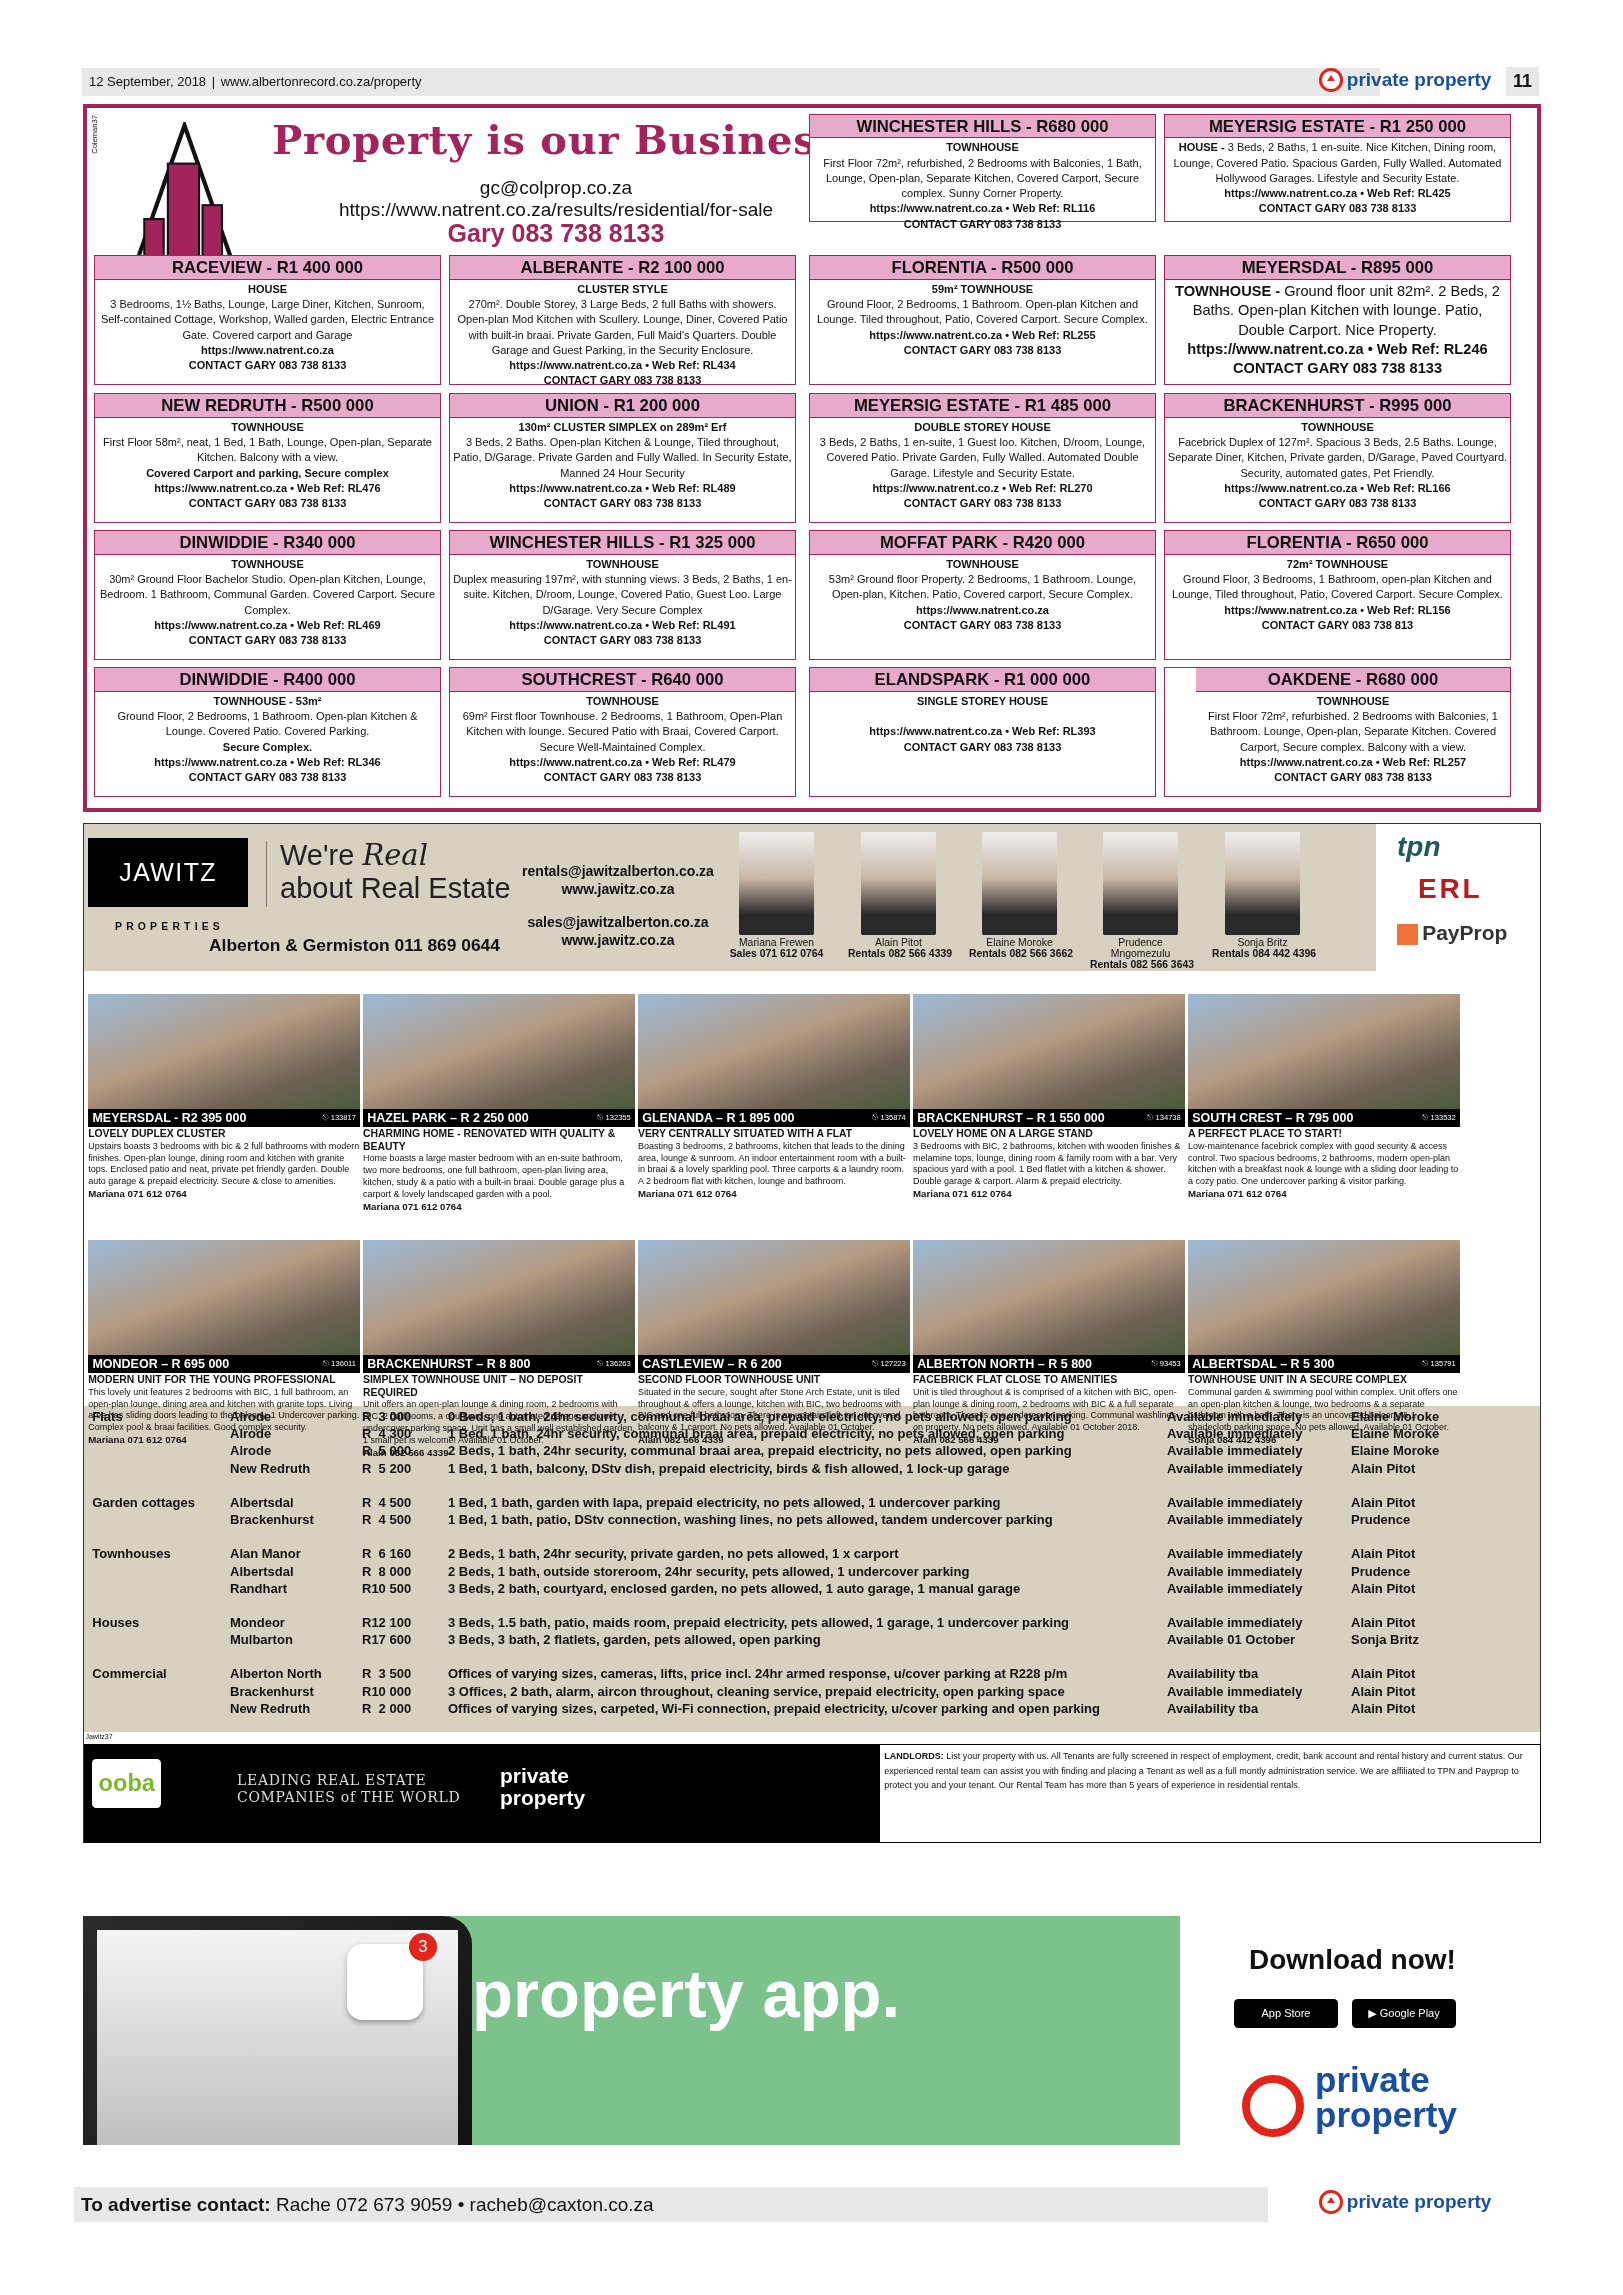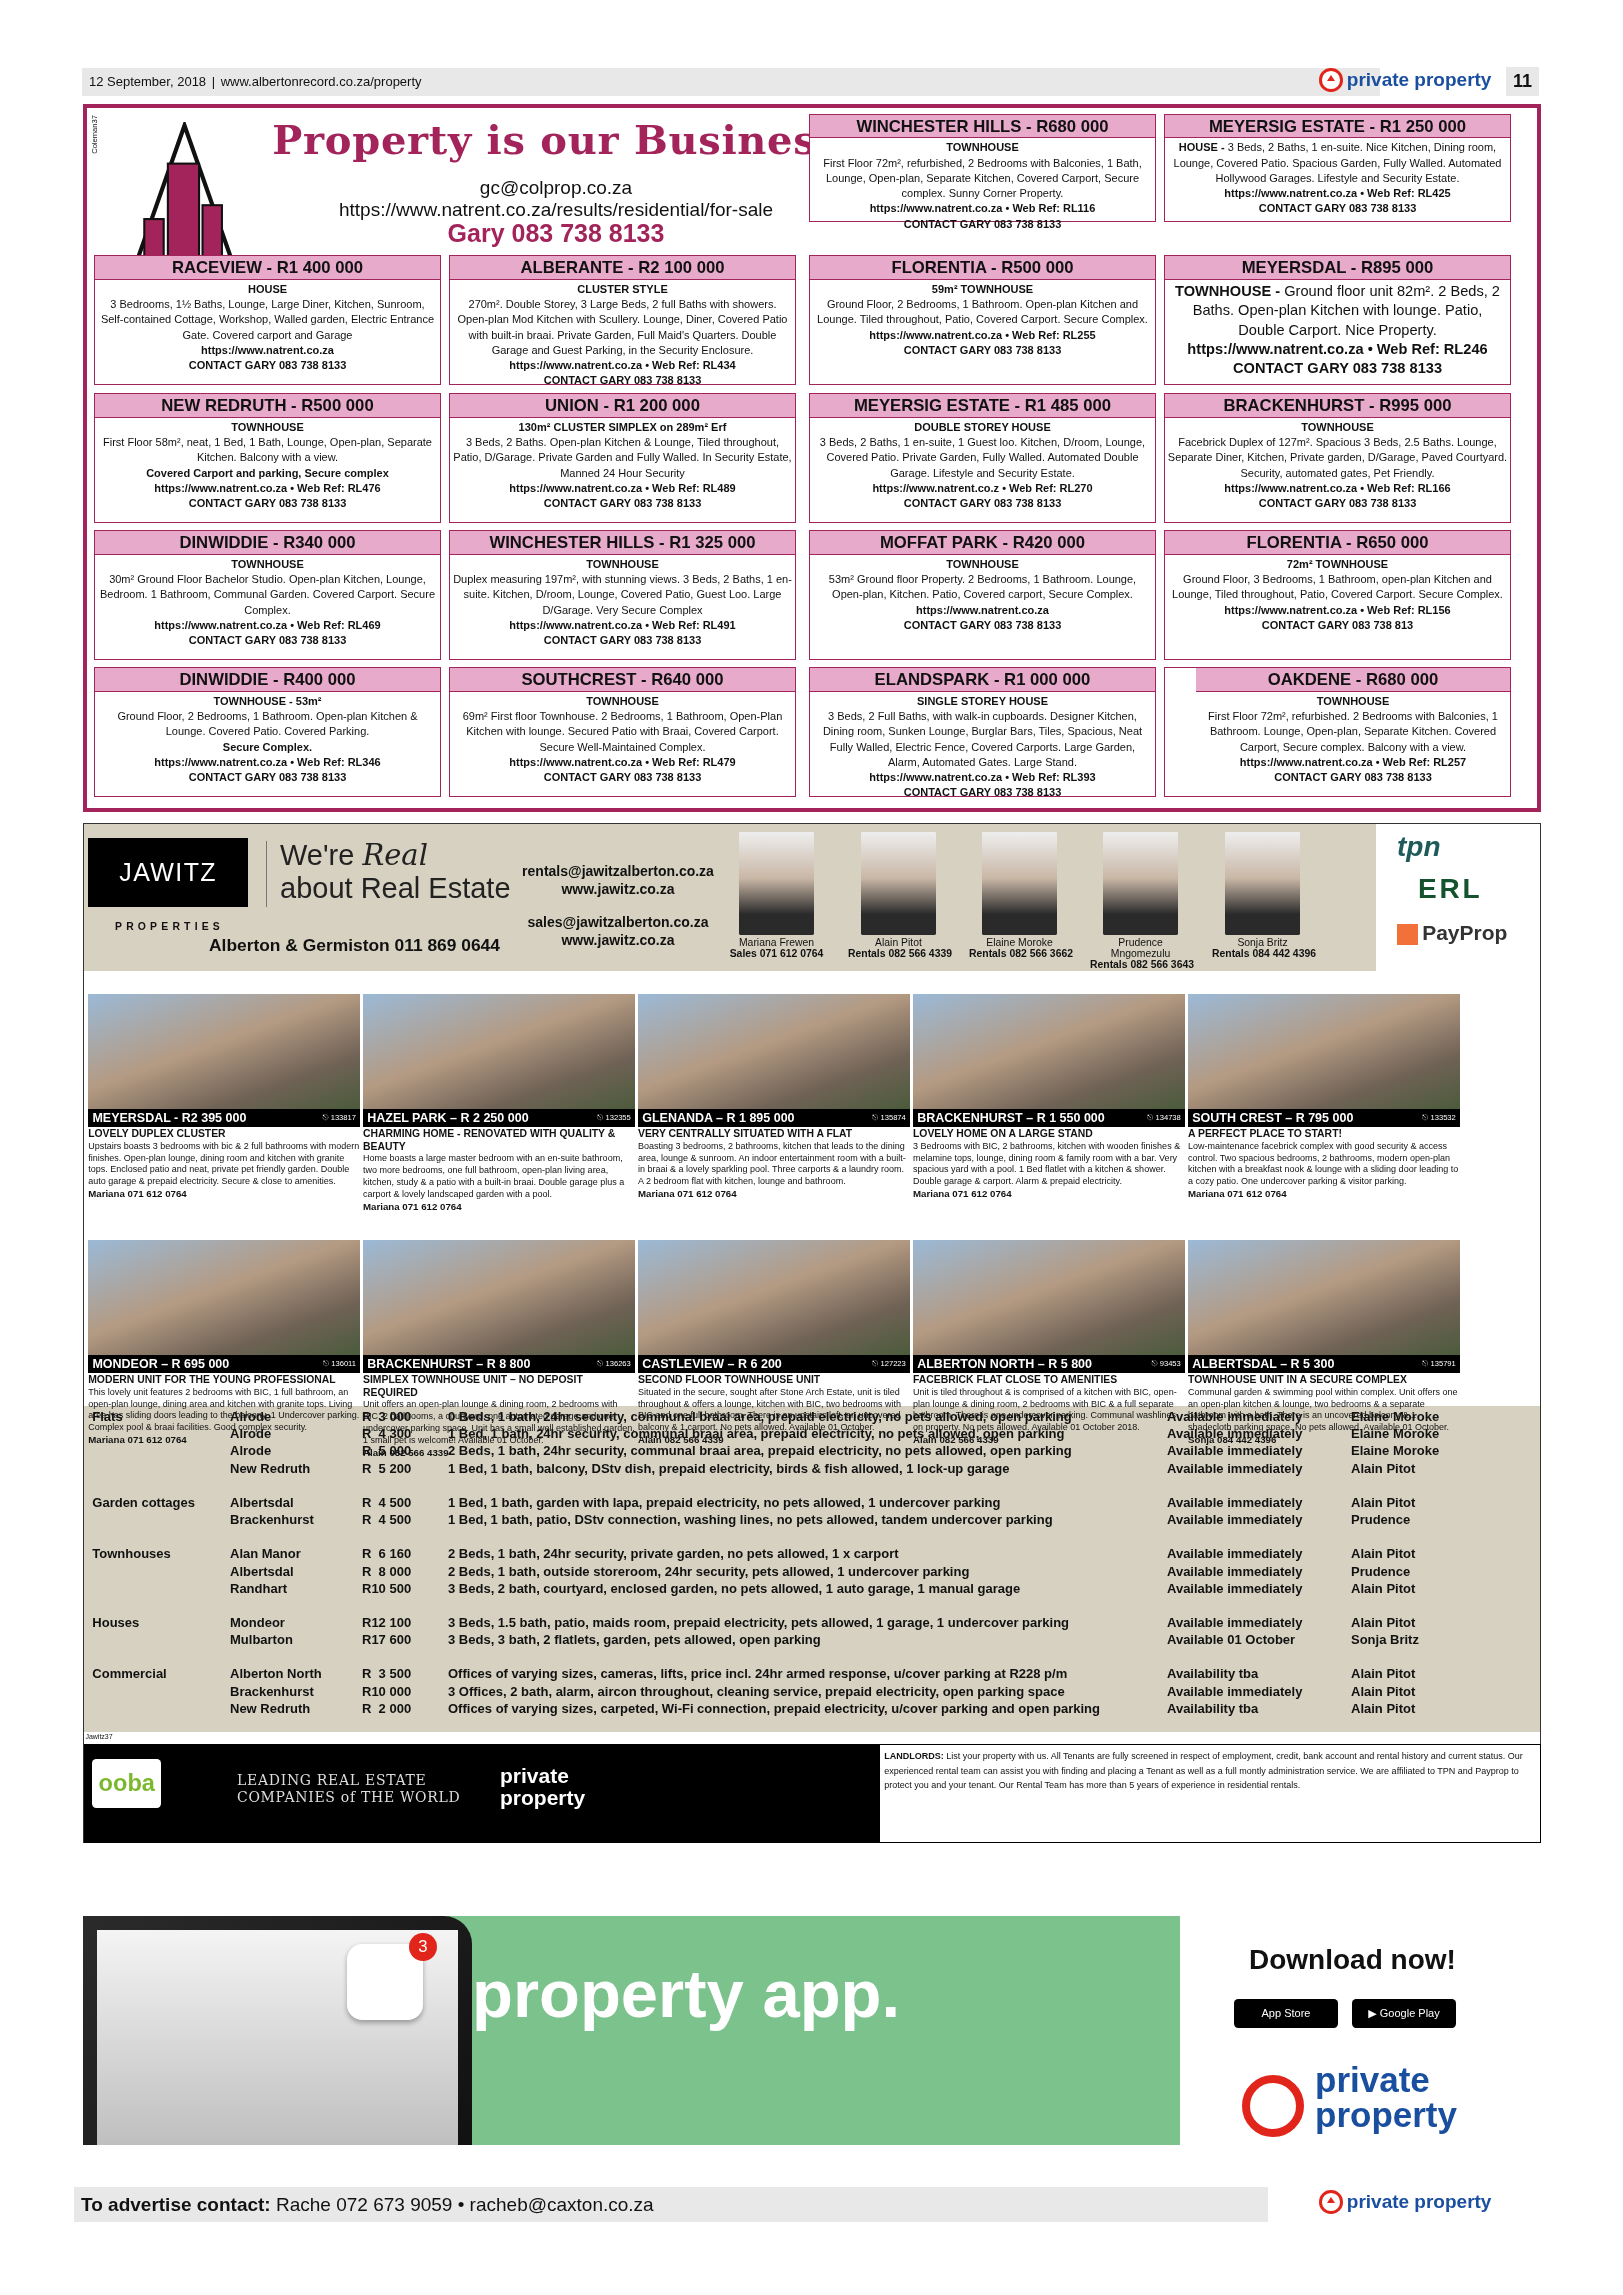--- a/index.html
+++ b/index.html
@@ -161,21 +161,21 @@
     <div class="card" style="left: 7px; top: 559px; width: 347px; height: 130px;">
       <div class="hd">DINWIDDIE - R400 000</div>
       <div class="bd"><b>TOWNHOUSE - 53m²</b><br><span>Ground Floor, 2 Bedrooms, 1 Bathroom. Open-plan Kitchen &amp; Lounge. Covered Patio. Covered Parking.</span><br><b>Secure Complex.</b><br><b>https://www.natrent.co.za • Web Ref: RL346</b><br><b>CONTACT GARY 083 738 8133</b></div>
     </div>
     <div class="card" style="left: 362px; top: 559px; width: 347px; height: 130px;">
       <div class="hd">SOUTHCREST - R640 000</div>
       <div class="bd"><b>TOWNHOUSE</b><br><span>69m² First floor Townhouse. 2 Bedrooms, 1 Bathroom, Open-Plan Kitchen with lounge. Secured Patio with Braai, Covered Carport. Secure Well-Maintained Complex.</span><br><b>https://www.natrent.co.za • Web Ref: RL479</b><br><b>CONTACT GARY 083 738 8133</b></div>
     </div>
     <div class="card" style="left: 722px; top: 559px; width: 347px; height: 130px;">
       <div class="hd">ELANDSPARK - R1 000 000</div>
-      <div class="bd"><b>SINGLE STOREY HOUSE</b><br><span>3 Beds, 2 Full Baths, with walk-in cupboards. Designer Kitchen, Dining room, Sunken Lounge, Burglar Bars, Tiles, Spacious, Neat Fully Walled, Electric Fence, Covered Carports. Large Garden, Alarm, Automated Gates. Large Stand.</span><br><b>https://www.natrent.co.za • Web Ref: RL393</b><br><b>CONTACT GARY 083 738 8133</b></div>
+      <div class="bd"><b>SINGLE STOREY HOUSE</b><br><br><b>https://www.natrent.co.za • Web Ref: RL393</b><br><b>CONTACT GARY 083 738 8133</b></div>
     </div>
     <div class="card" style="left: 1077px; top: 559px; width: 347px; height: 130px; padding-left: 31px;">
       <div class="hd">OAKDENE - R680 000</div>
       <div class="bd"><b>TOWNHOUSE</b><br><span>First Floor 72m², refurbished. 2 Bedrooms with Balconies, 1 Bathroom. Lounge, Open-plan, Separate Kitchen. Covered Carport, Secure complex. Balcony with a view.</span><br><b>https://www.natrent.co.za • Web Ref: RL257</b><br><b>CONTACT GARY 083 738 8133</b></div>
     </div>
   </div>
 
 <div class="abs jw" id="jawitz">
   <div class="abs jw-hdr">
     <div class="abs jw-logo">JAWITZ</div>
@@ -215,21 +215,21 @@
         <div class="tel">Rentals 082 566 3643</div>
       </div>
       <div class="agent" style="left: 1128px;">
         <div class="ph"></div>
         <div class="nm">Sonja Britz</div>
         <div class="tel">Rentals 084 442 4396</div>
       </div>
     </div>
   <div class="abs jw-brands">
     <div class="abs" style="left:21px;top:7px;font-size:28px;font-weight:bold;font-style:italic;color:#1f5a5a">tpn</div>
-    <div class="abs" style="left:42px;top:49px;font-size:28px;font-weight:bold;color:#14532d;letter-spacing:2.8px">ERL</div>
+    <div class="abs" style="left:42px;top:49px;font-size:28px;font-weight:bold;color:#b91c1c;letter-spacing:2.8px">ERL</div>
     <div class="abs" style="left:21px;top:97px;font-size:21px;font-weight:bold;color:#333"><span style="display:inline-block;width:21px;height:21px;background:#f2713a;vertical-align:middle;margin-right:4.2px"></span><span>PayProp</span></div>
   </div>
   <div id="jw-listings"></div>
   <div class="abs rentals" id="rentals">
       <div class="rrow" style="top: 2.8px;">
         <span style="left:8.3px">Flats</span>
         <span style="left:146px">Alrode</span>
         <span style="left:278px;white-space:pre">R  3 000</span>
         <span style="left:364px">0 Beds, 1 bath, 24hr security, communal braai area, prepaid electricity, no pets allowed, open parking</span>
         <span style="left:1083px">Available immediately</span>

